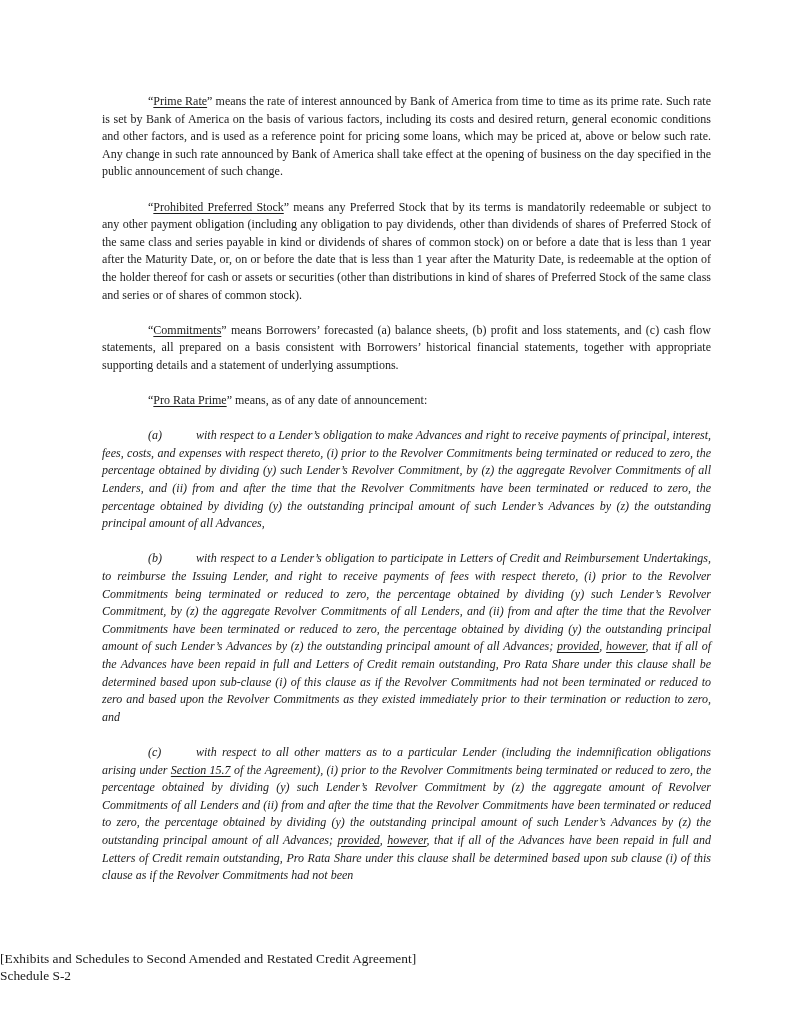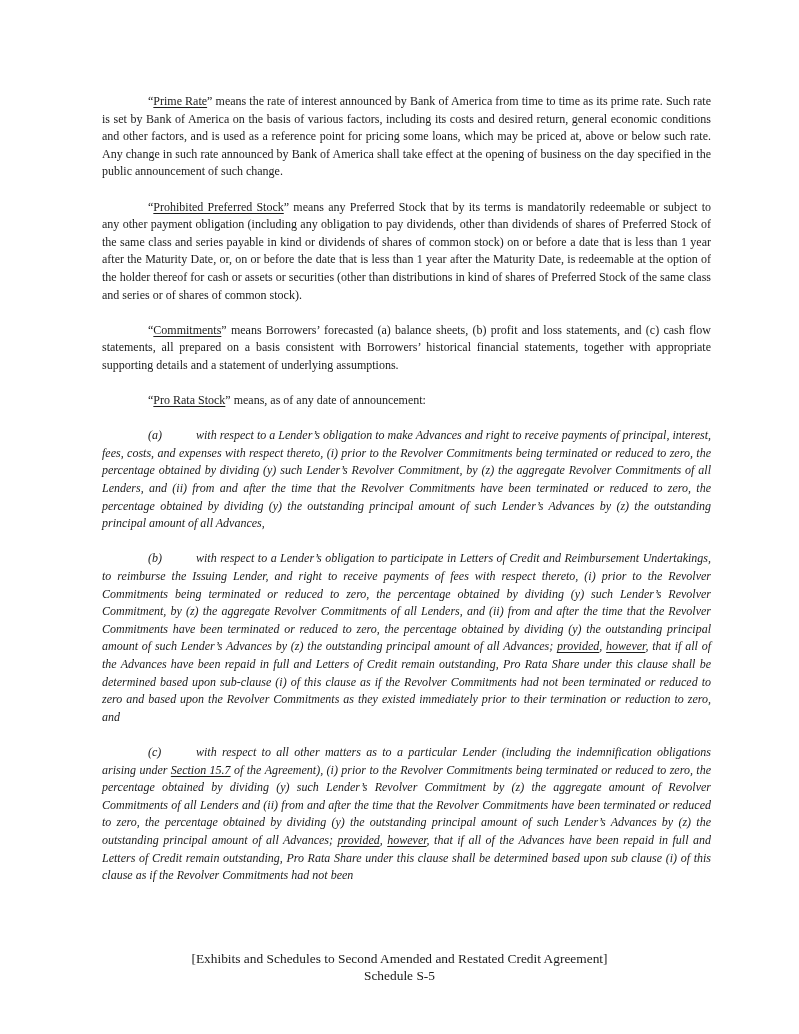--- a/index.html
+++ b/index.html
@@ -39,42 +39,41 @@
     }
     .u {
       text-decoration: underline;
       text-underline-offset: 2px;
     }
     .footer {
       position: absolute;
       left: 0;
       width: 799px;
       top: 951px;
-      text-align: center;
       font-size: 13.4px;
       line-height: 16.5px;
     }
   </style>
 </head>
 <body>
 
 <div class="page">
 
   <p class="para"><span>“</span><span class="u">Prime Rate</span><span>”</span><span> means the rate of interest announced by Bank of America from time to time as its prime rate.  Such rate is set by Bank of America on the basis of various factors, including its costs and desired return, general economic conditions and other factors, and is used as a reference point for pricing some loans, which may be priced at, above or below such rate.  Any change in such rate announced by Bank of America shall take effect at the opening of business on the day specified in the public announcement of such change.</span></p>
 
   <p class="para"><span>“</span><span class="u">Prohibited Preferred Stock</span><span>”</span><span> means any Preferred Stock that by its terms is mandatorily redeemable or subject to any other payment obligation (including any obligation to pay dividends, other than dividends of shares of Preferred Stock of the same class and series payable in kind or dividends of shares of common stock) on or before a date that is less than 1 year after the Maturity Date, or, on or before the date that is less than 1 year after the Maturity Date, is redeemable at the option of the holder thereof for cash or assets or securities (other than distributions in kind of shares of Preferred Stock of the same class and series or of shares of common stock).</span></p>
 
   <p class="para"><span>“</span><span class="u">Commitments</span><span>”</span><span> means Borrowers’ forecasted (a) balance sheets, (b) profit and loss statements, and (c) cash flow statements, all prepared on a basis consistent with Borrowers’ historical financial statements, together with appropriate supporting details and a statement of underlying assumptions.</span></p>
 
-  <p class="para"><span>“</span><span class="u">Pro Rata Stock</span><span>”</span><span> means, as of any date of announcement:</span></p>
+  <p class="para"><span>“</span><span class="u">Pro Rata Prime</span><span>”</span><span> means, as of any date of announcement:</span></p>
 
   <p class="para clause"><span class="clause-label">(a)</span><span>with respect to a Lender’s obligation to make Advances and right to receive payments of principal, interest, fees, costs, and expenses with respect thereto, (i) prior to the Revolver Commitments being terminated or reduced to zero, the percentage obtained by dividing (y) such Lender’s Revolver Commitment, by (z) the aggregate Revolver Commitments of all Lenders, and (ii) from and after the time that the Revolver Commitments have been terminated or reduced to zero, the percentage obtained by dividing (y) the outstanding principal amount of such Lender’s Advances by (z) the outstanding principal amount of all Advances,</span></p>
 
   <p class="para clause"><span class="clause-label">(b)</span><span>with respect to a Lender’s obligation to participate in Letters of Credit and Reimbursement Undertakings, to reimburse the Issuing Lender, and right to receive payments of fees with respect thereto, (i) prior to the Revolver Commitments being terminated or reduced to zero, the percentage obtained by dividing (y) such Lender’s Revolver Commitment, by (z) the aggregate Revolver Commitments of all Lenders, and (ii) from and after the time that the Revolver Commitments have been terminated or reduced to zero, the percentage obtained by dividing (y) the outstanding principal amount of such Lender’s Advances by (z) the outstanding principal amount of all Advances; </span><span class="u">provided</span><span>, </span><span class="u">however</span><span>, that if all of the Advances have been repaid in full and Letters of Credit remain outstanding, Pro Rata Share under this clause shall be determined based upon sub-clause (i) of this clause as if the Revolver Commitments had not been terminated or reduced to zero and based upon the Revolver Commitments as they existed immediately prior to their termination or reduction to zero, and</span></p>
 
   <p class="para clause"><span class="clause-label">(c)</span><span>with respect to all other matters as to a particular Lender (including the indemnification obligations arising under </span><span class="u">Section 15.7</span><span> of the Agreement), (i) prior to the Revolver Commitments being terminated or reduced to zero, the percentage obtained by dividing (y) such Lender’s Revolver Commitment by (z) the aggregate amount of Revolver Commitments of all Lenders and (ii) from and after the time that the Revolver Commitments have been terminated or reduced to zero, the percentage obtained by dividing (y) the outstanding principal amount of such Lender’s Advances by (z) the outstanding principal amount of all Advances; </span><span class="u">provided</span><span>, </span><span class="u">however</span><span>, that if all of the Advances have been repaid in full and Letters of Credit remain outstanding, Pro Rata Share under this clause shall be determined based upon sub clause (i) of this clause as if the Revolver Commitments had not been</span></p>
 
 </div>
 
 <div class="footer">
   <div>[Exhibits and Schedules to Second Amended and Restated Credit Agreement]</div>
-  <div>Schedule S-5</div>
+  <div>Schedule S-2</div>
 </div>
 
 </body></html>

